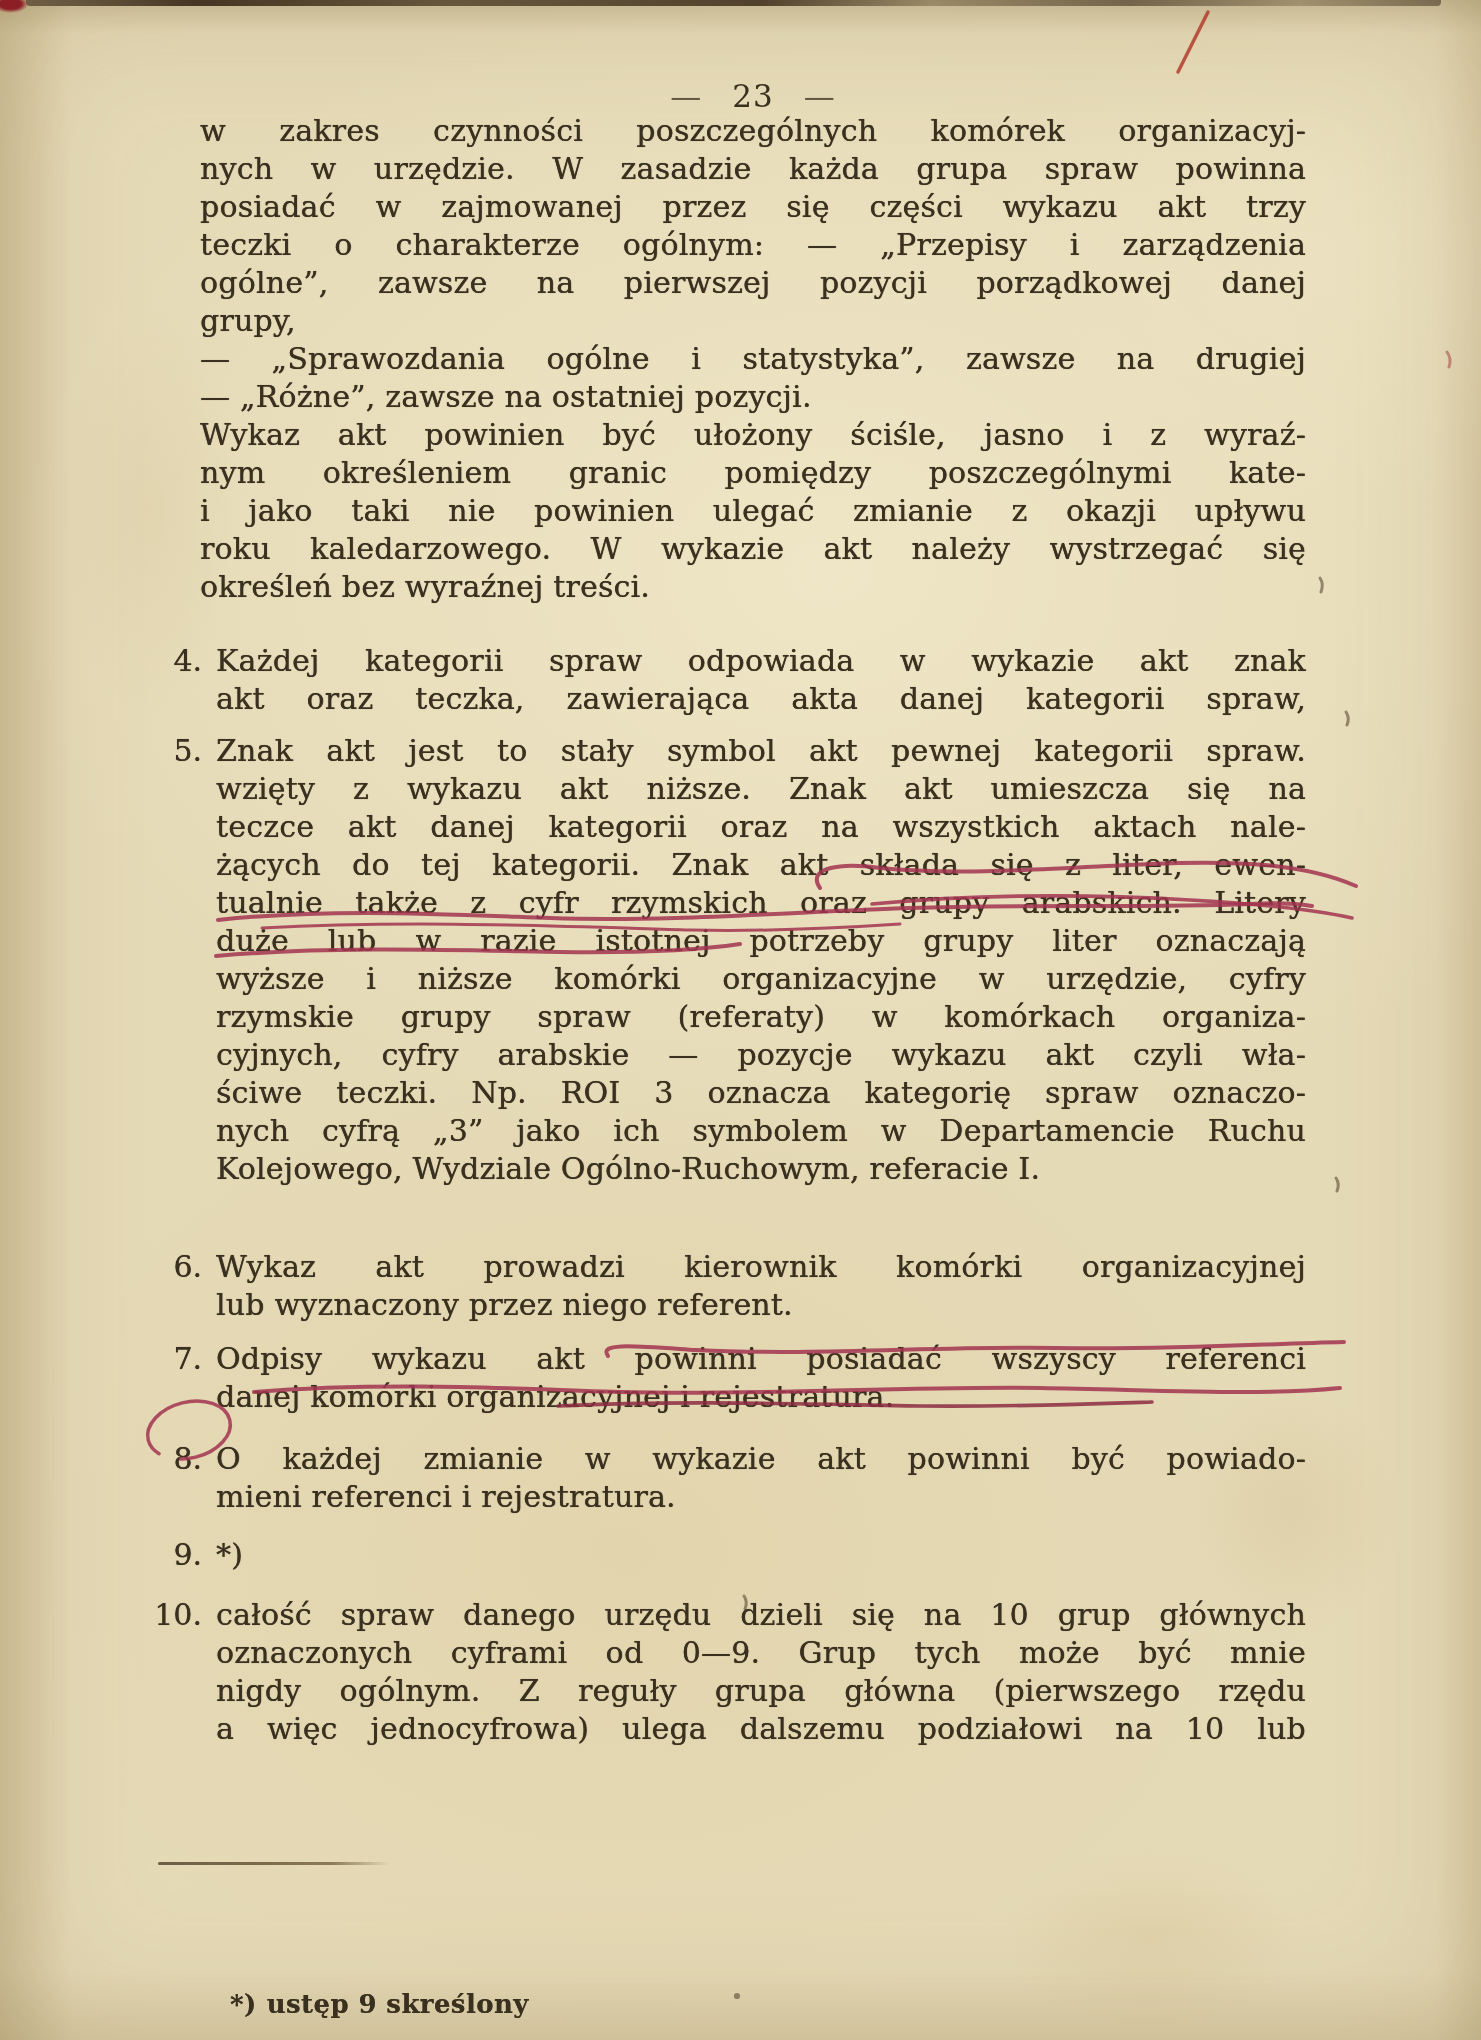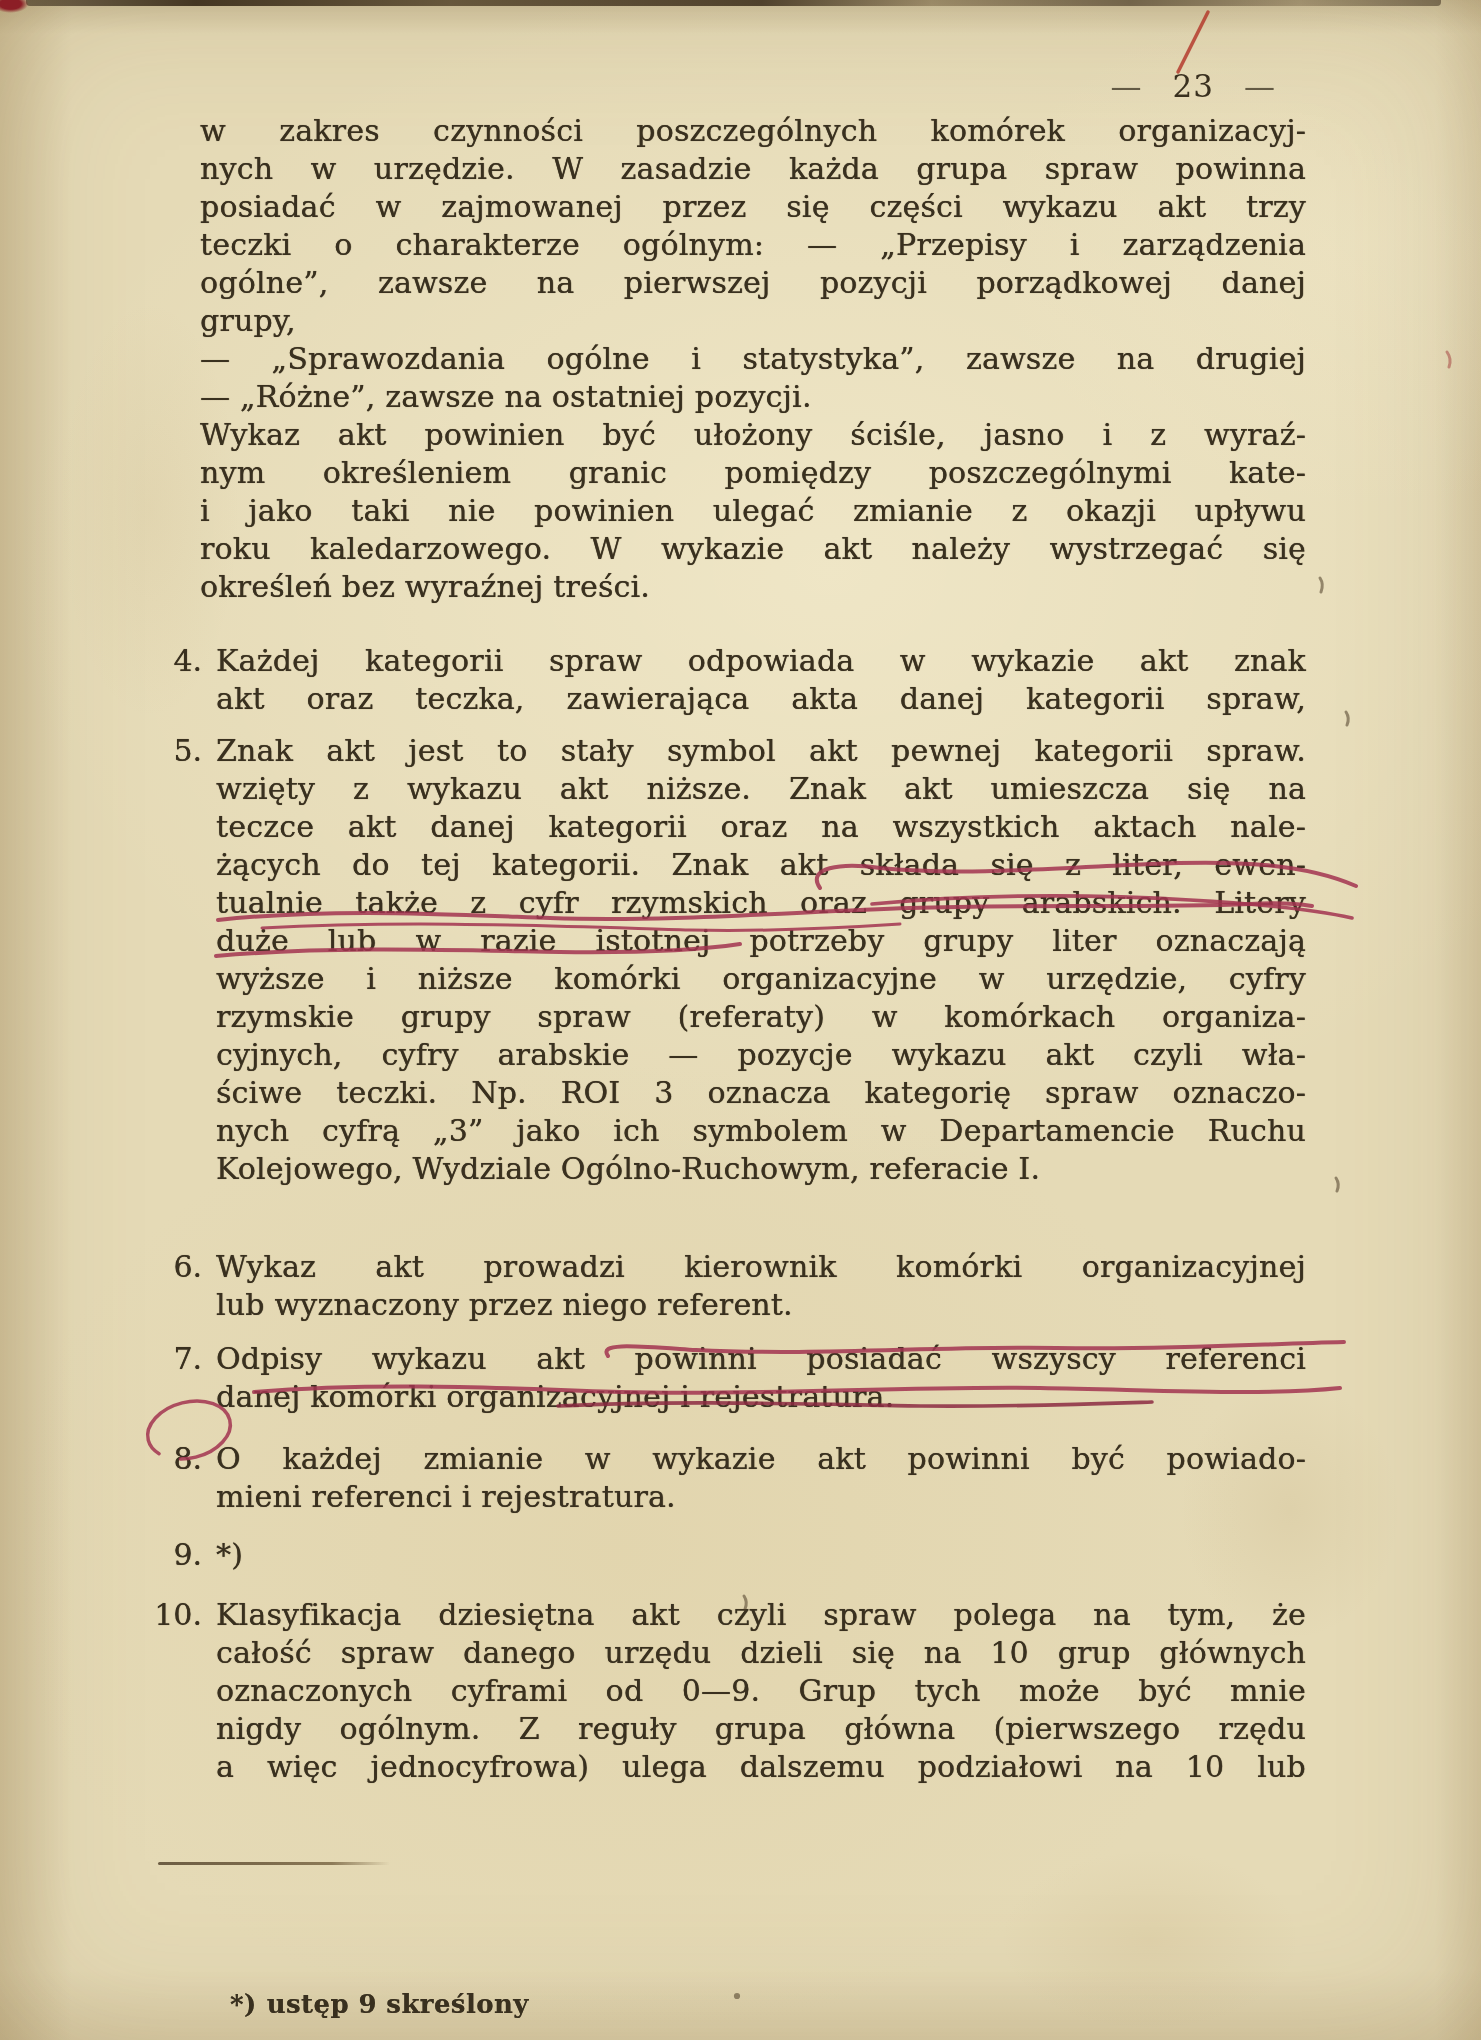--- a/index.html
+++ b/index.html
@@ -39,22 +39,22 @@
       rgba(46,32,16,.55) 78%,
       rgba(70,52,26,.30) 90%,
       rgba(46,32,16,.50) 100%);
     border-radius:0 0 4px 4px;
   }
   .red-corner-blob{
     position:absolute;top:0;left:0;width:30px;height:13px;
     background:radial-gradient(18px 9px at 35% 30%, #8c1e26 60%, rgba(140,30,38,0) 100%);
   }
   .page-number-row{
-    position:absolute;top:68px;left:200px;width:1106px;
-    text-align:right;font-size:31px;line-height:36px;
+    position:absolute;top:78px;left:200px;width:1106px;
+    text-align:center;font-size:31px;line-height:36px;
     letter-spacing:1px;
   }
   .page-number-row .dash{opacity:.75;margin:0 30px;}
   .text-column{
     position:absolute;top:112px;left:200px;width:1106px;
     font-size:30px;
   }
   .line{
     height:38px;line-height:38px;
     text-align:justify;text-align-last:justify;
@@ -180,21 +180,20 @@
     <div class="item" style="margin-bottom:22px;">
       <span class="num">9.</span>
       <div>
           <div class="line ragged">*)</div>
         </div>
     </div>
 
     <div class="item" style="margin-bottom:12px;">
       <span class="num">10.</span>
       <div>
-          <div class="line">Klasyfikacja dziesiętna akt czyli spraw polega na tym, że</div>
           <div class="line">całość spraw danego urzędu dzieli się na 10 grup głównych</div>
           <div class="line">oznaczonych cyframi od 0—9. Grup tych może być mnie</div>
           <div class="line">nigdy ogólnym. Z reguły grupa główna (pierwszego rzędu</div>
           <div class="line">a więc jednocyfrowa) ulega dalszemu podziałowi na 10 lub</div>
         </div>
     </div>
 
   </div>
 
   <div class="fn-rule"></div>

